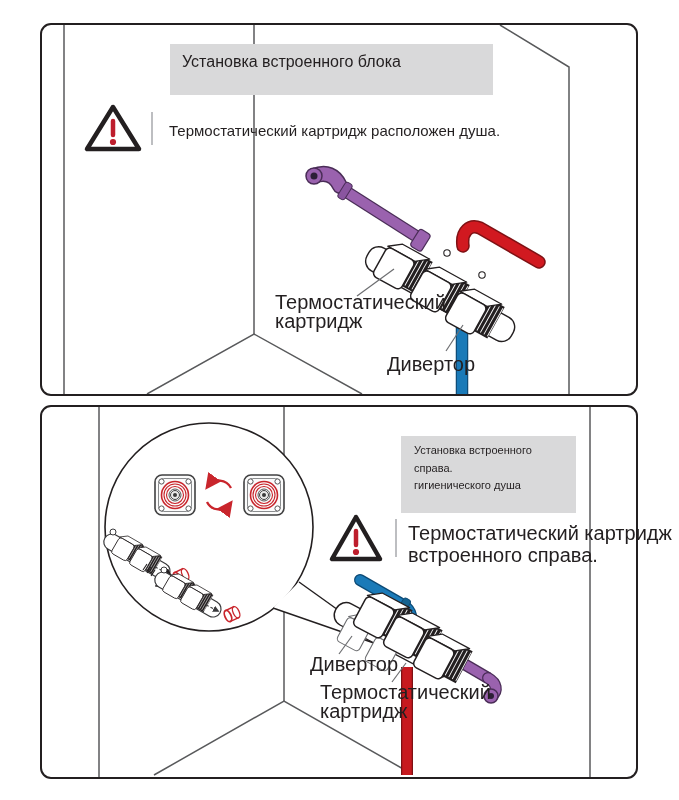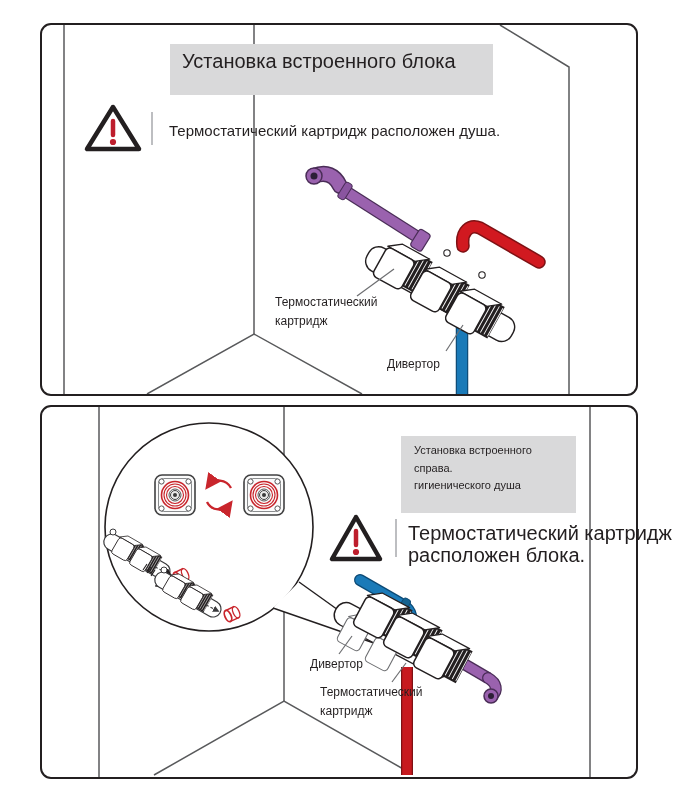--- a/index.html
+++ b/index.html
@@ -3,26 +3,26 @@
 <meta charset="utf-8">
 <style>
   html,body{margin:0;padding:0;background:#fff}
   body{width:679px;height:800px;font-family:"Liberation Sans",sans-serif;color:#231f20}
   .page{position:relative;width:679px;height:800px;background:#fff;overflow:hidden}
   .panel{position:absolute;left:40px;width:598px;border:2px solid #231f20;border-radius:11px;box-sizing:border-box;background:#fff}
   #panel1{top:23px;height:373px}
   #panel2{top:405px;height:374px}
   svg.art{position:absolute;left:0;top:0;display:block}
   .note{position:absolute;background:#d9d9da;box-sizing:border-box}
-  .note1{left:128px;top:19px;width:323px;height:51px;padding:7px 0 0 12px;font-size:20px;line-height:21px}
+  .note1{left:128px;top:19px;width:323px;height:51px;padding:7px 0 0 12px;font-size:16px;line-height:21px}
   .note2{left:359px;top:29px;width:175px;height:77px;padding:6px 0 0 13px;font-size:11px;line-height:17.5px}
   .warntext1{left:127px;top:96px;font-size:15px;line-height:20px}
   .warntext2{left:366px;top:116px;font-size:20px;line-height:21.5px}
   .t{position:absolute;white-space:nowrap}
-  .lbl{font-size:12px;line-height:19px}
+  .lbl{font-size:20px;line-height:19px}
   .lbl-thermo1{left:233px;top:268px}
   .lbl-div1{left:345px;top:330px}
   .lbl-div2{left:268px;top:248px}
   .lbl-thermo2{left:278px;top:276px}
 </style>
 </head>
 <body>
 
 <div class="page">
 
@@ -245,21 +245,21 @@
       </g>
     </svg>
 
     <div class="note note2">
       <div>Установка встроенного</div>
       <div>справа.</div>
       <div>гигиенического душа</div>
     </div>
     <div class="t warntext2">
       <div>Термостатический картридж</div>
-      <div>расположен блока.</div>
+      <div>встроенного справа.</div>
     </div>
     <div class="t lbl lbl-div2">Дивертор</div>
     <div class="t lbl lbl-thermo2">
       <div>Термостатический</div>
       <div>картридж</div>
     </div>
   </div>
 
 </div>
 

